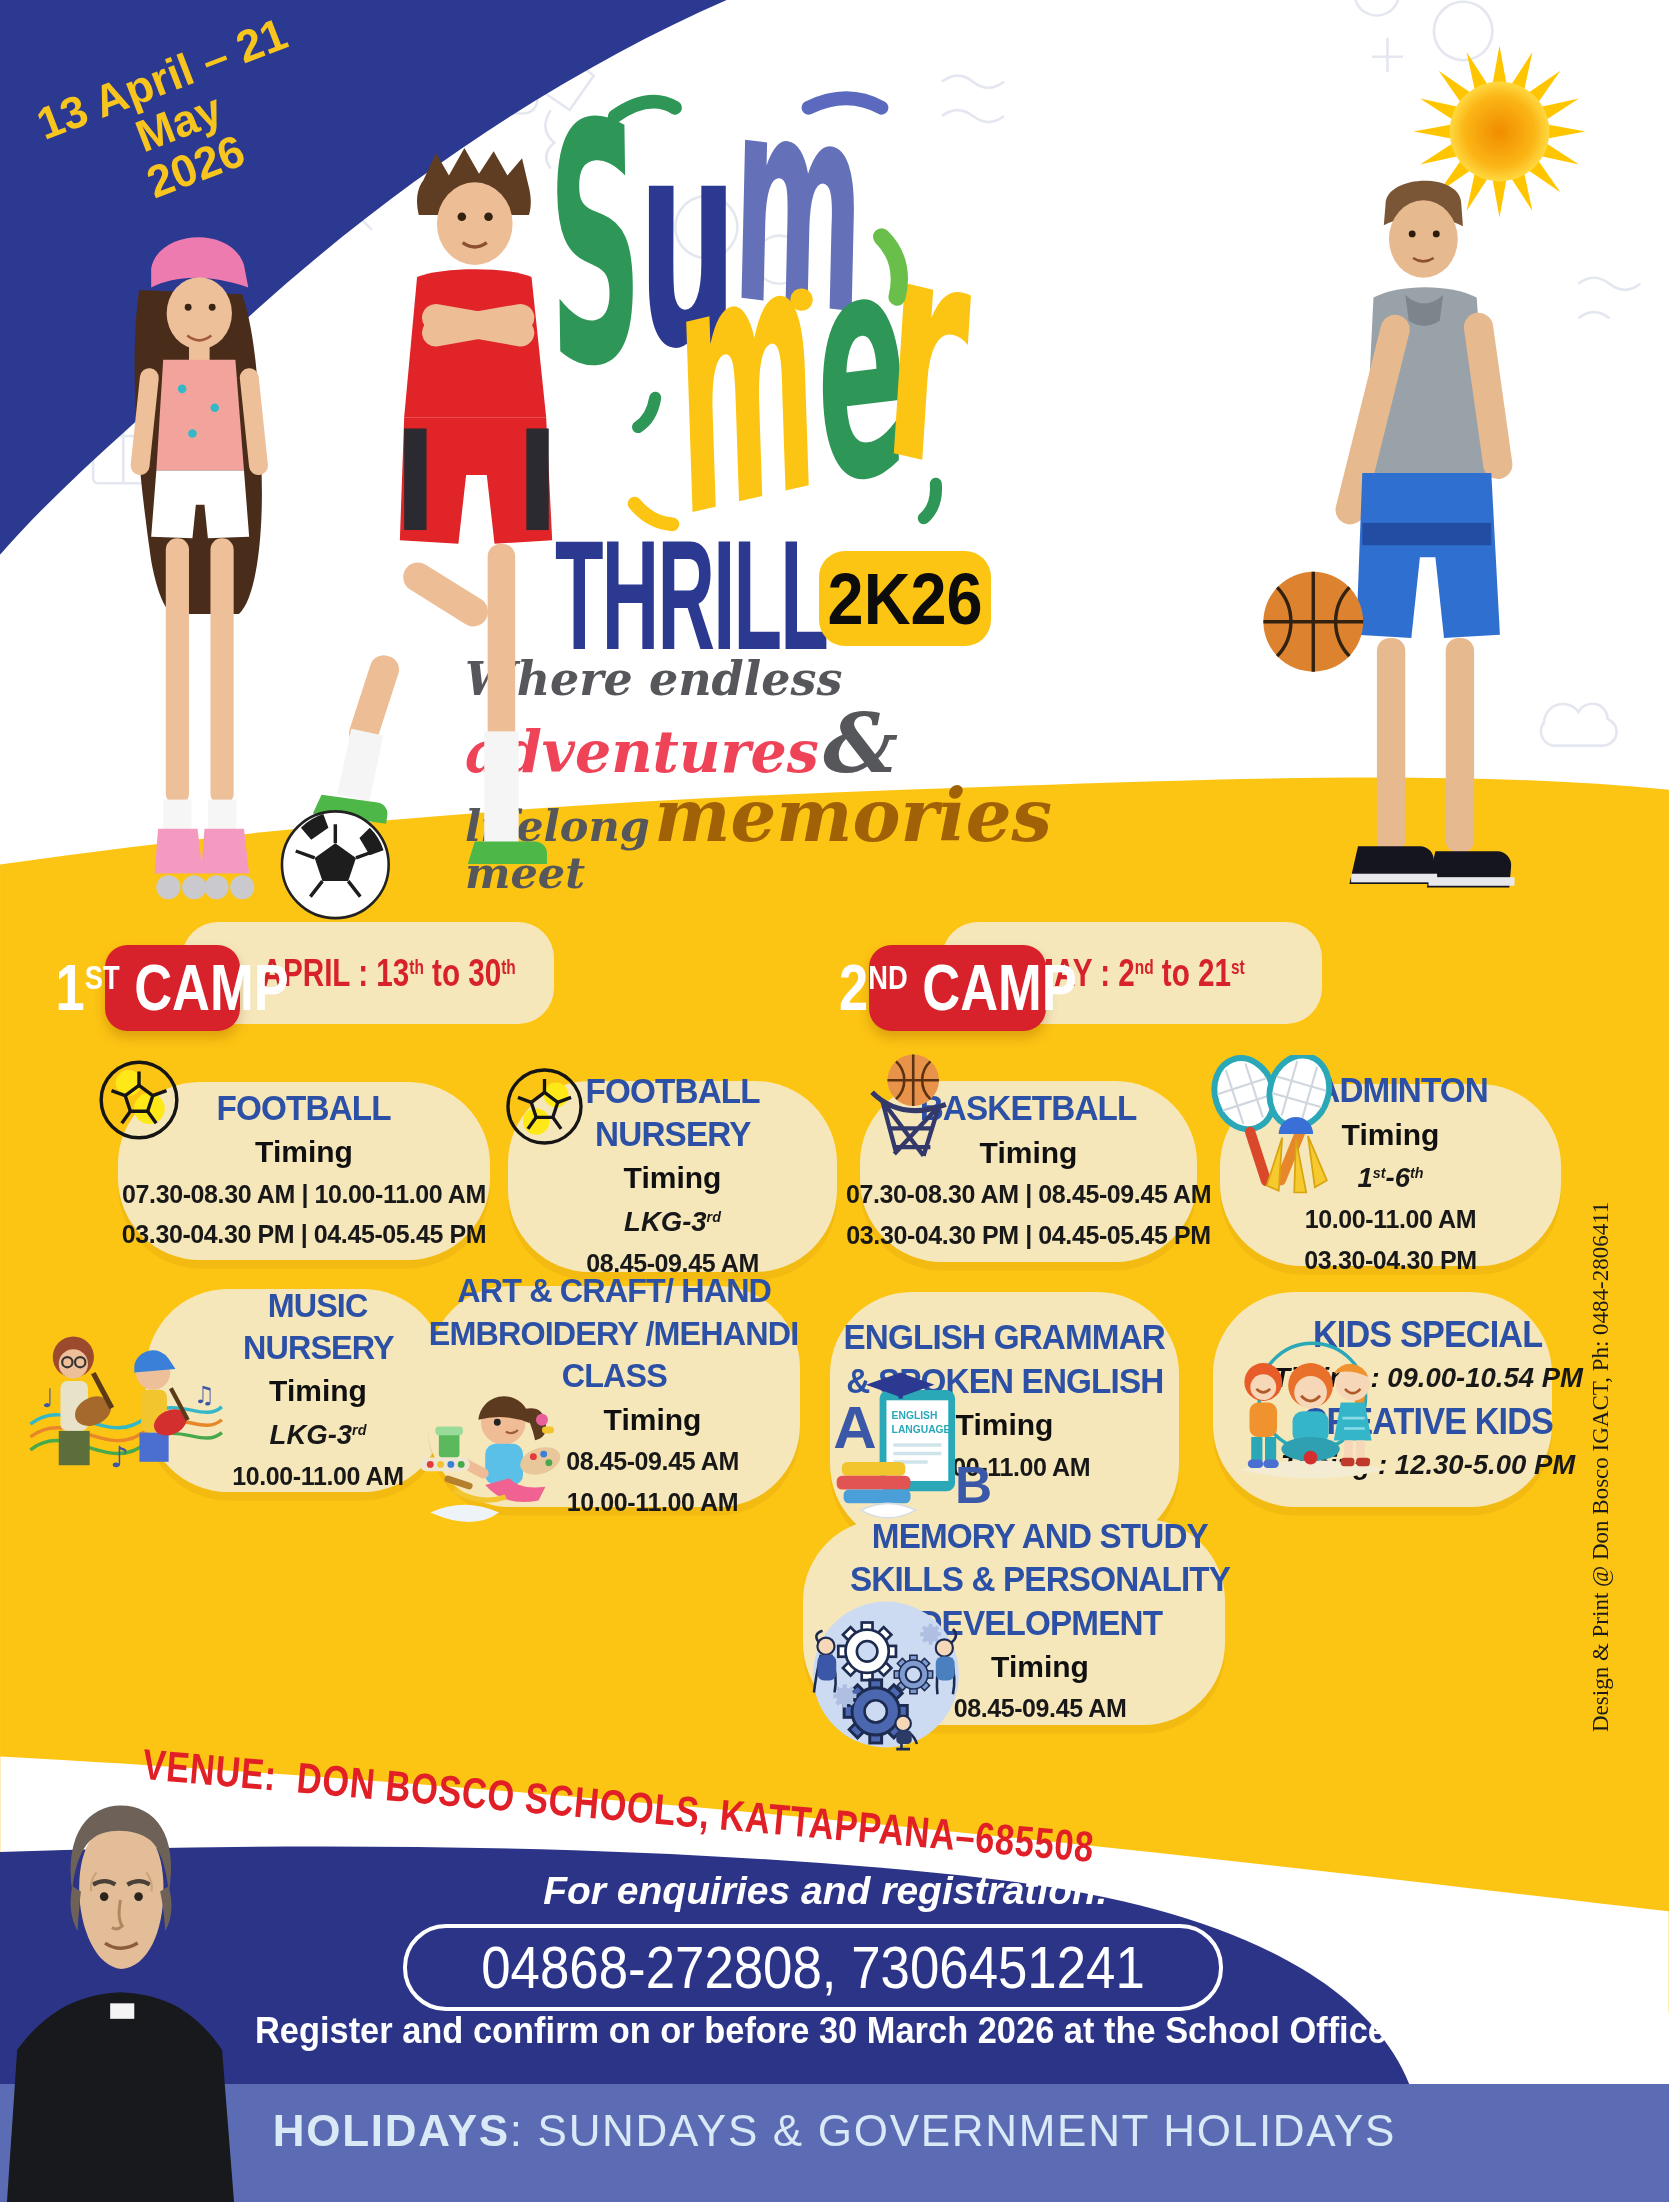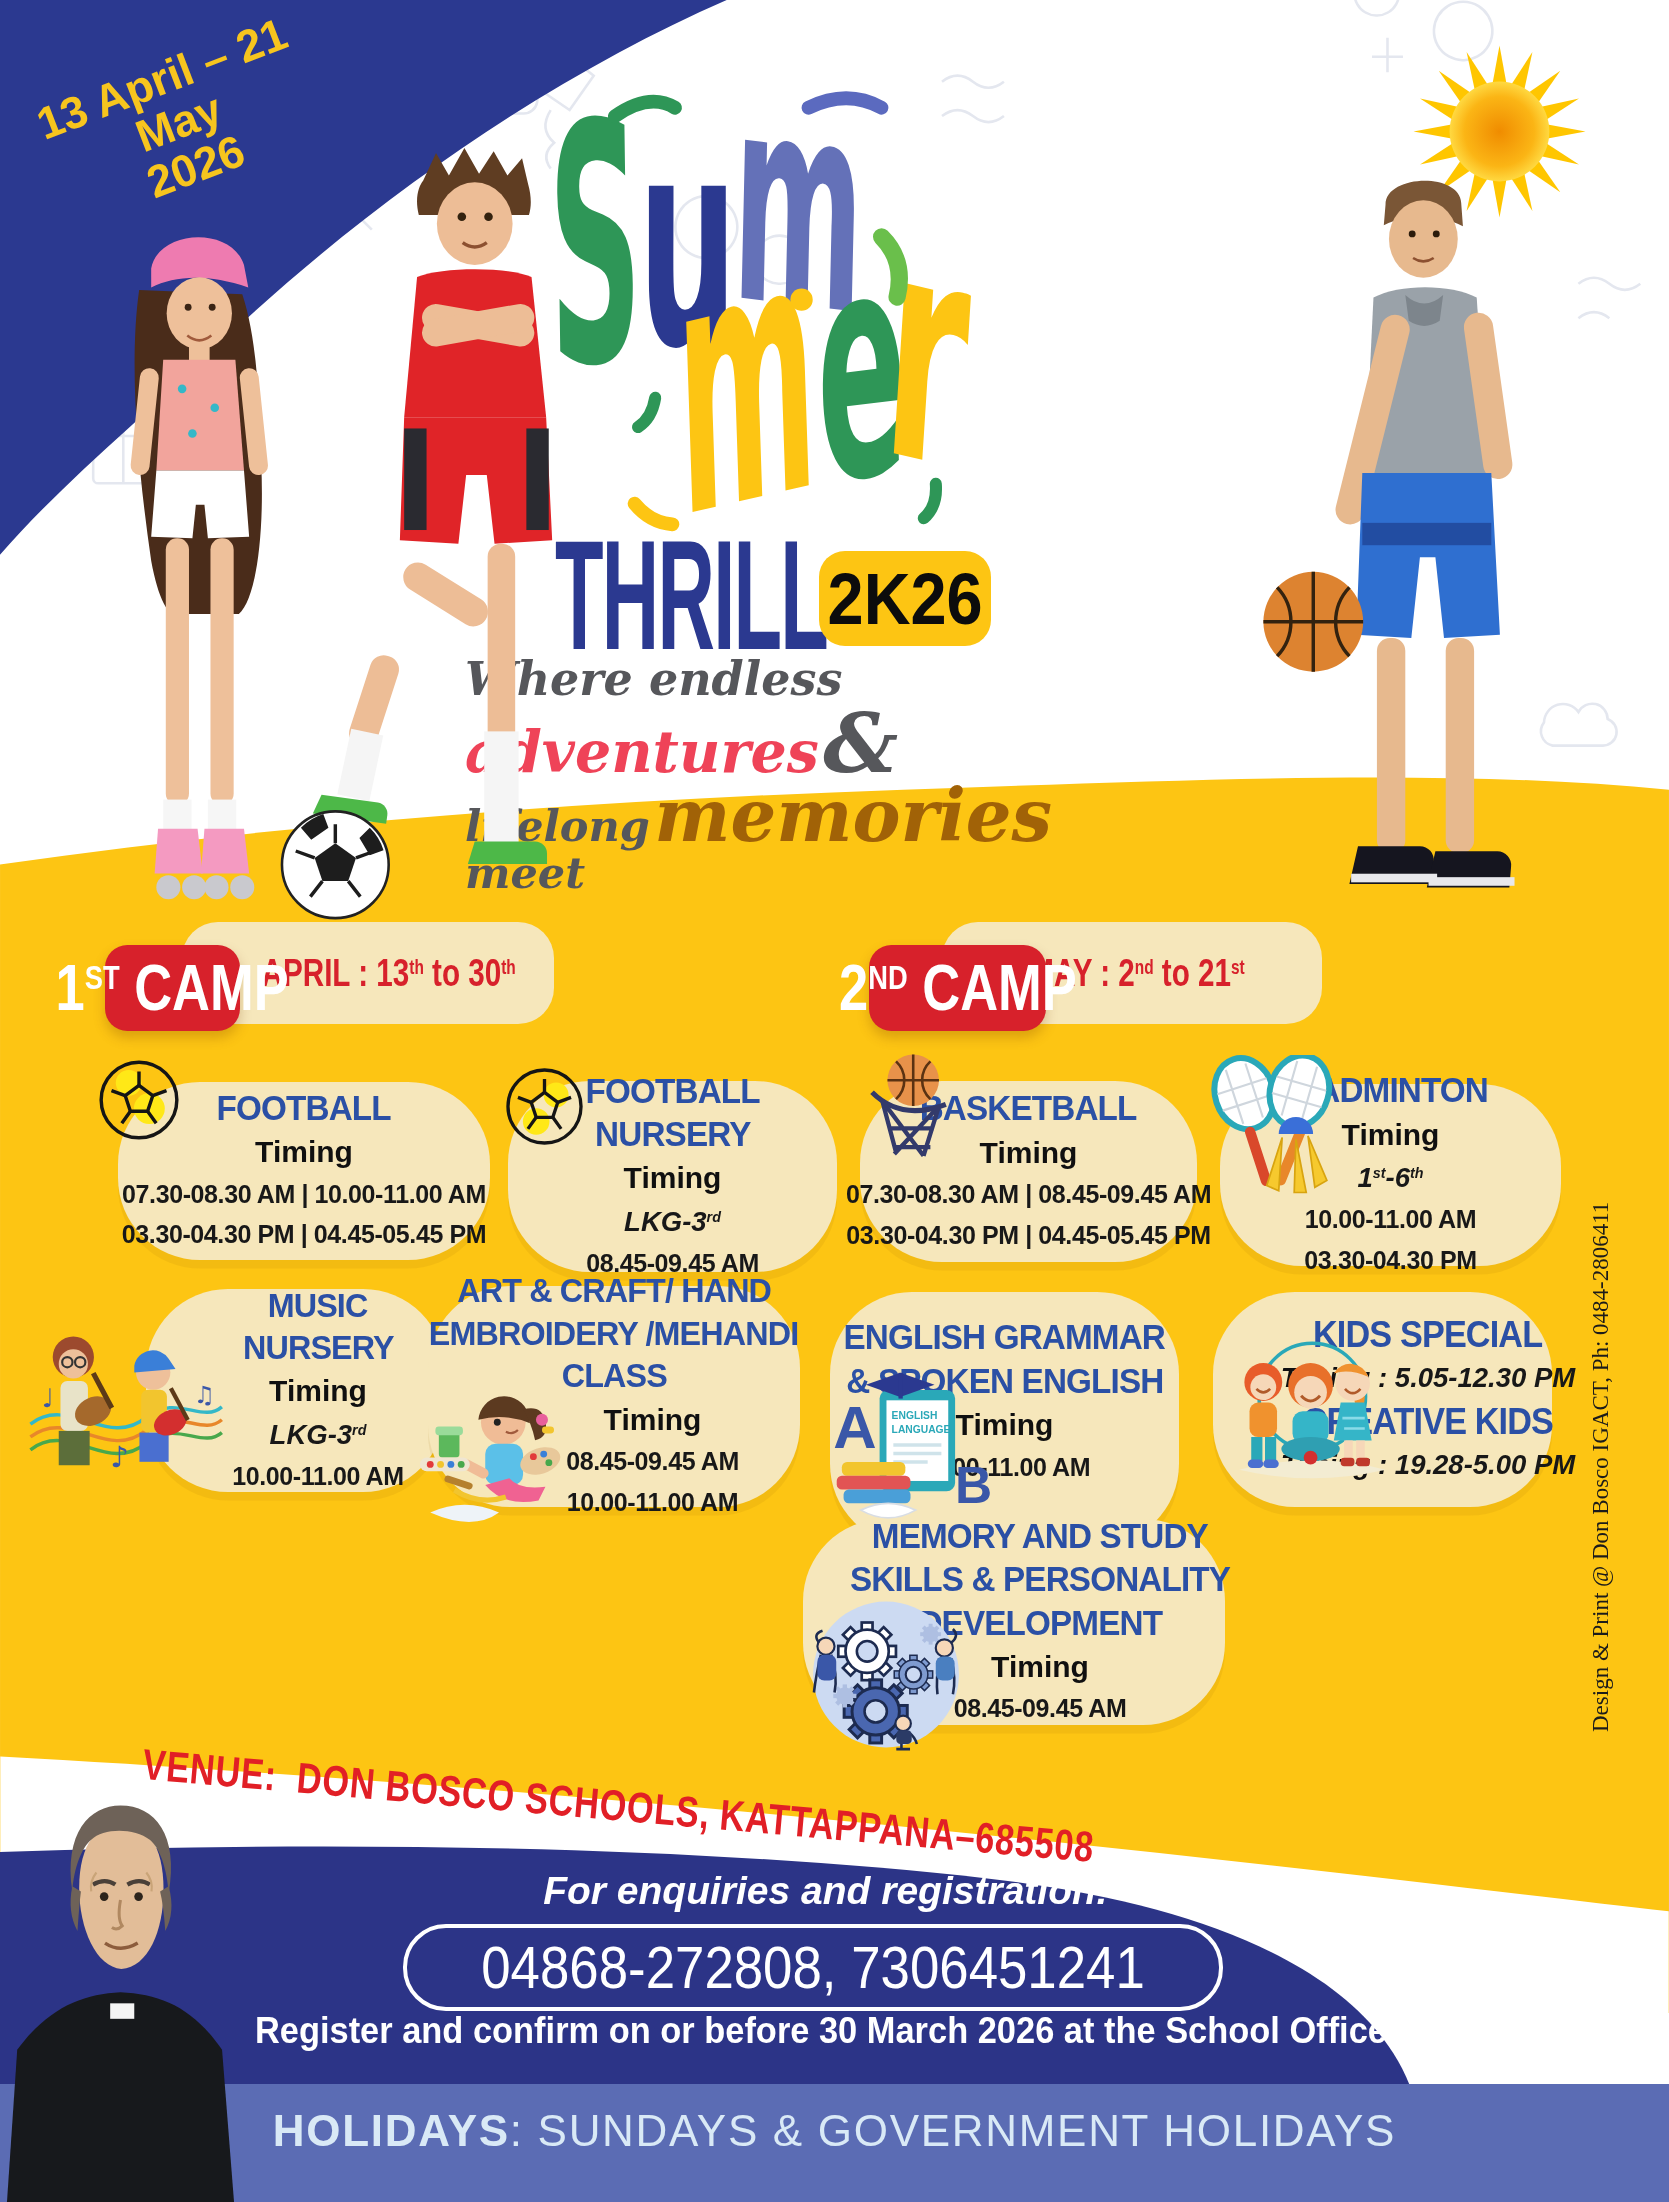--- a/index.html
+++ b/index.html
@@ -406,25 +406,25 @@
     <rect x="84" y="8" width="5" height="30" fill="#2b3990"></rect>
   <rect x="18" y="112" width="74" height="16" rx="6" fill="#f2c52e"></rect>
   <rect x="12" y="128" width="86" height="16" rx="6" fill="#e25454"></rect>
   <rect x="20" y="144" width="78" height="16" rx="6" fill="#4a9fd8"></rect>
   <path d="M40,168 q32,-16 64,0 q-32,18 -64,0 z" fill="#ffffff" stroke="#d8dde4" stroke-width="2"></path>
 </svg>
 
 <div class="card" style="left:1213px;top:1292px;width:339px;height:215px;padding-left:103px;width:339px;box-sizing:border-box;padding-right:12px;">
   <div class="ct" style="font-size:36px">KIDS SPECIAL</div>
   <div class="tl2">
-    <span class="tm" style="font-size:27.5px">Timing :</span> <span>5.05-12.30 PM</span>
+    <span class="tm" style="font-size:27.5px">Timing :</span> <span>09.00-10.54 PM</span>
   </div>
   <div class="ct" style="font-size:36px">CREATIVE KIDS</div>
   <div class="tl2">
-    <span class="tm" style="font-size:27.5px">Timing :</span> <span>19.28-5.00 PM</span>
+    <span class="tm" style="font-size:27.5px">Timing :</span> <span>12.30-5.00 PM</span>
   </div>
 </div>
 <svg class="abs" style="left:1222px;top:1332px" width="172" height="155" viewBox="0 0 200 180">
   <circle cx="105" cy="75" r="62" fill="none" stroke="#2aa8b8" stroke-width="4"></circle>
   <path d="M20,160 q85,-22 170,0 q-85,20 -170,0 z" fill="#f3ecd2"></path>
   <circle cx="48" cy="58" r="22" fill="#e85c2a"></circle>
     <circle cx="48" cy="64" r="15" fill="#f6d7b8"></circle>
   <path d="M40,66 q8,8 16,0" stroke="#b05a2a" stroke-width="3" fill="none"></path>
   <rect x="32" y="82" width="32" height="40" rx="10" fill="#f0922e"></rect>
   <rect x="34" y="122" width="13" height="28" fill="#2aa8b8"></rect>

